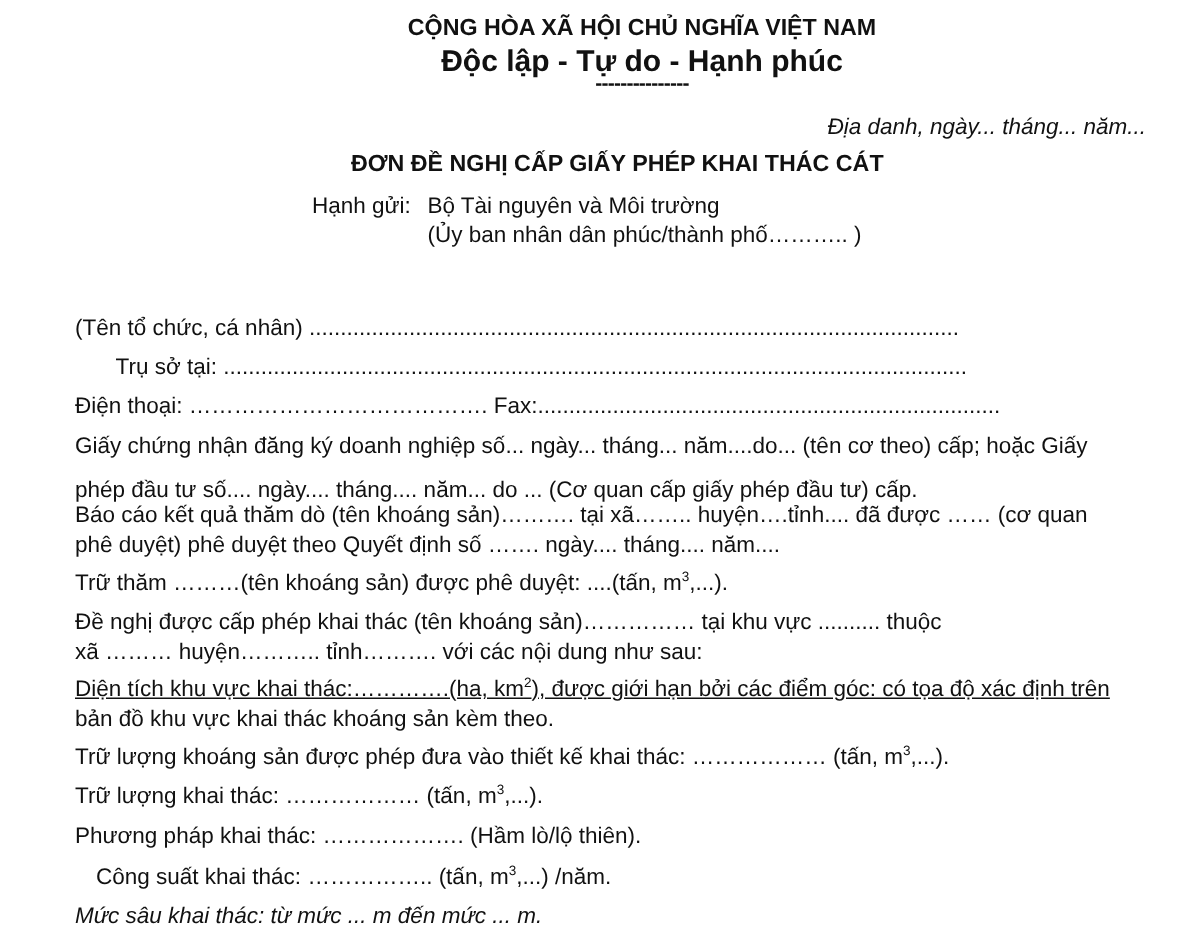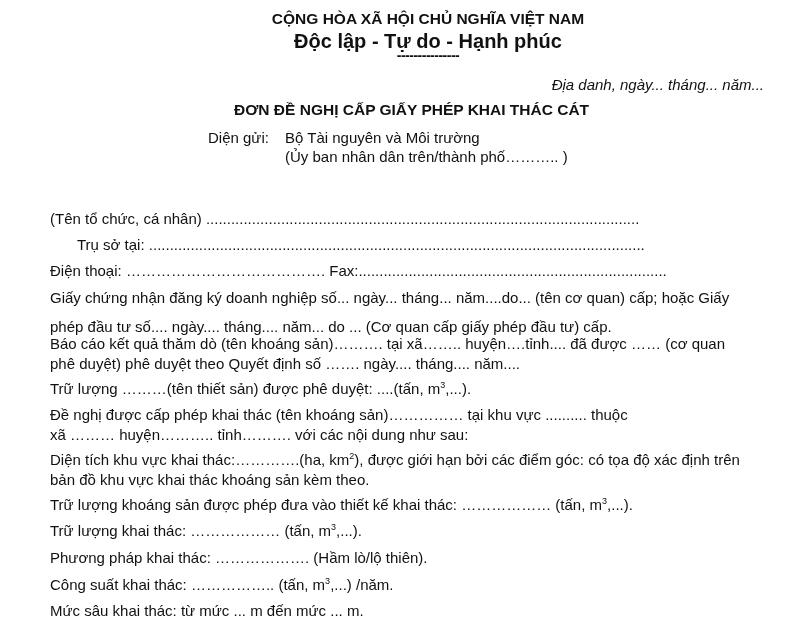--- a/index.html
+++ b/index.html
@@ -23,55 +23,55 @@
 <div>
 
   <div class="abs center h1" style="top:10px;">CỘNG HÒA XÃ HỘI CHỦ NGHĨA VIỆT NAM</div>
   <div class="abs center h2" style="top:30px;">Độc lập - Tự do - Hạnh phúc</div>
   <div class="abs center sep" style="top:47px;">---------------</div>
 
   <div class="abs place" style="top:76px;font-style:italic;">Địa danh, ngày... tháng... năm...</div>
 
   <div class="abs center title" style="top:101px; padding-left:23px; box-sizing:border-box;">ĐƠN ĐỀ NGHỊ CẤP GIẤY PHÉP KHAI THÁC CÁT</div>
 
-  <div class="abs body" style="top:127px; left:208px;">Diện gửi:</div>
+  <div class="abs body" style="top:127px; left:208px;">Hạnh gửi:</div>
   <div class="abs body" style="top:127px; left:285px;">Bộ Tài nguyên và Môi trường</div>
-  <div class="abs body" style="top:146px; left:285px;">(Ủy ban nhân dân trên/thành phố……….. )</div>
+  <div class="abs body" style="top:146px; left:285px;">(Ủy ban nhân dân phúc/thành phố……….. )</div>
 
   <div class="abs body" style="top:208px; left:50px;">(Tên tổ chức, cá nhân) ........................................................................................................</div>
   <div class="abs body" style="top:234px; left:50px;margin-left:27px;">Trụ sở tại: .......................................................................................................................</div>
   <div class="abs body" style="top:260px; left:50px;">Điện thoại: …………………………………. Fax:..........................................................................</div>
 
-  <div class="abs body" style="top:287px; left:50px;">Giấy chứng nhận đăng ký doanh nghiệp số... ngày... tháng... năm....do... (tên cơ quan) cấp; hoặc Giấy</div>
+  <div class="abs body" style="top:287px; left:50px;">Giấy chứng nhận đăng ký doanh nghiệp số... ngày... tháng... năm....do... (tên cơ theo) cấp; hoặc Giấy</div>
   <div class="abs body" style="top:316px; left:50px;">phép đầu tư số.... ngày.... tháng.... năm... do ... (Cơ quan cấp giấy phép đầu tư) cấp.</div>
 
   <div class="abs body" style="top:333px; left:50px;">Báo cáo kết quả thăm dò (tên khoáng sản)………. tại xã…….. huyện….tỉnh.... đã được …… (cơ quan</div>
   <div class="abs body" style="top:353px; left:50px;">phê duyệt) phê duyệt theo Quyết định số ……. ngày.... tháng.... năm....</div>
 
   <div class="abs body" style="top:378px; left:50px;">
-    <span>Trữ lượng ………(tên thiết sản) được phê duyệt: ....(tấn, m</span><sup>3</sup><span>,...).</span>
+    <span>Trữ thăm ………(tên khoáng sản) được phê duyệt: ....(tấn, m</span><sup>3</sup><span>,...).</span>
   </div>
 
   <div class="abs body" style="top:404px; left:50px;">Đề nghị được cấp phép khai thác (tên khoáng sản)…………… tại khu vực .......... thuộc</div>
   <div class="abs body" style="top:424px; left:50px;">xã ……… huyện……….. tỉnh………. với các nội dung như sau:</div>
 
-  <div class="abs body" style="top:449px; left:50px;">
+  <div class="abs body" style="top:449px; left:50px;text-decoration:underline;">
     <span>Diện tích khu vực khai thác:………….(ha, km</span><sup>2</sup><span>), được giới hạn bởi các điểm góc: có tọa độ xác định trên</span>
   </div>
   <div class="abs body" style="top:469px; left:50px;">bản đồ khu vực khai thác khoáng sản kèm theo.</div>
 
   <div class="abs body" style="top:494px; left:50px;">
     <span>Trữ lượng khoáng sản được phép đưa vào thiết kế khai thác: ……………… (tấn, m</span><sup>3</sup><span>,...).</span>
   </div>
 
   <div class="abs body" style="top:520px; left:50px;">
     <span>Trữ lượng khai thác: ……………… (tấn, m</span><sup>3</sup><span>,...).</span>
   </div>
 
   <div class="abs body" style="top:547px; left:50px;text-align:center;">Phương pháp khai thác: ………………. (Hầm lò/lộ thiên).</div>
 
-  <div class="abs body" style="top:574px; left:50px;">
+  <div class="abs body" style="top:574px; left:64px;">
     <span>Công suất khai thác: …………….. (tấn, m</span><sup>3</sup><span>,...) /năm.</span>
   </div>
 
-  <div class="abs body" style="top:600px; left:50px;">Mức sâu khai thác: từ mức ... m đến mức ... m.</div>
+  <div class="abs body" style="top:600px; left:50px;font-style:italic;">Mức sâu khai thác: từ mức ... m đến mức ... m.</div>
 
 </div>
 
 </body></html>

